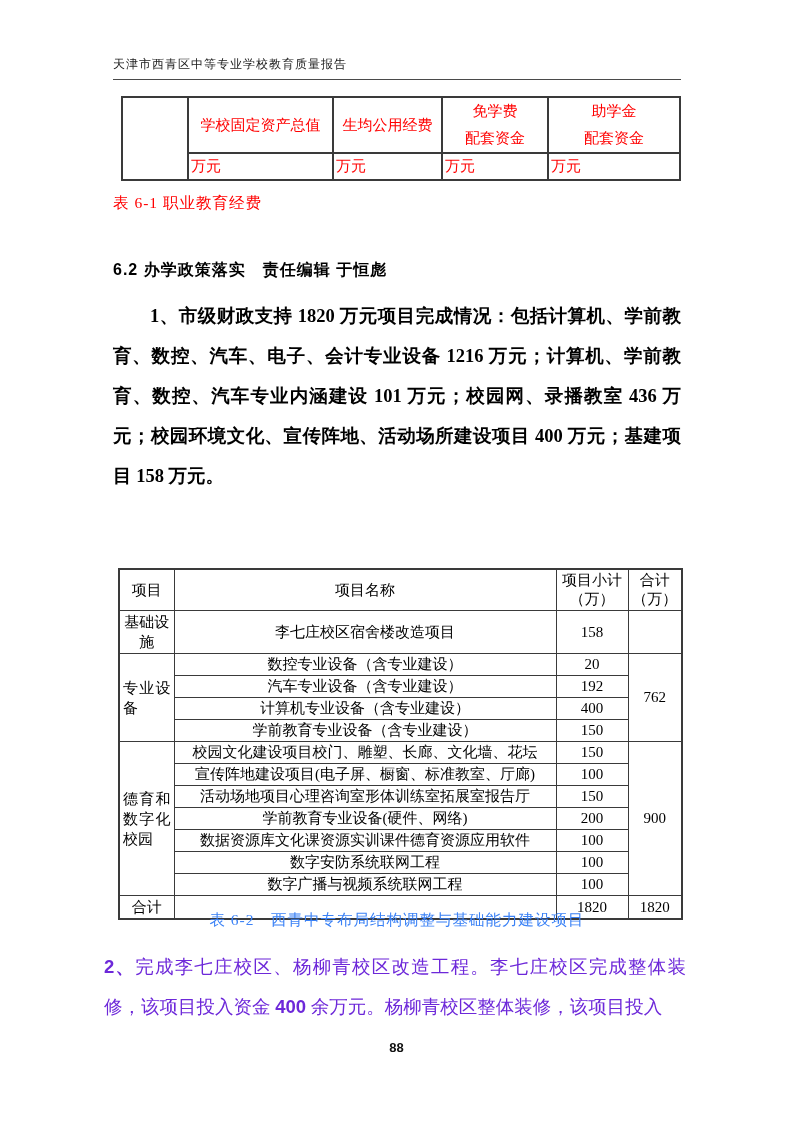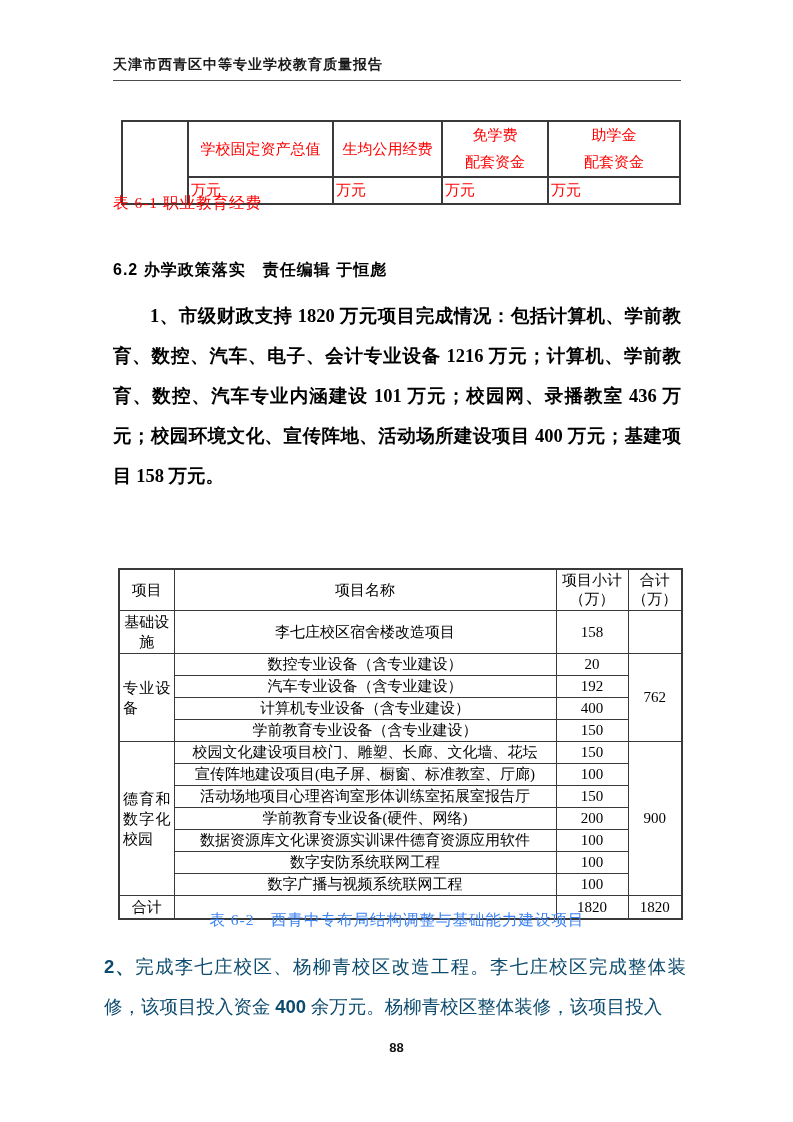--- a/index.html
+++ b/index.html
@@ -8,29 +8,28 @@
     position:relative;
     width:793px; height:1122px;
     background:#ffffff;
     font-family:"Liberation Serif", serif;
     color:#000;
     overflow:hidden;
   }
   
   .doc-header {
     position:absolute; left:113px; top:56px; width:568px;
-    font-size:14px; color:#1a1a1a; letter-spacing:1px;
+    font-size:12px; color:#1a1a1a; letter-spacing:1px;
     padding-bottom:6px;
     border-bottom:1px solid #4a4a4a;
-    font-weight:bold;
   }
   
   .t1 {
     position:absolute; left:121px; top:96px; width:558px;
-    border-collapse:collapse; table-layout:fixed;margin-top:24px;
+    border-collapse:collapse; table-layout:fixed;
   }
   .t1 td {
     border:2px solid #3a3a3a;
     color:#ff0000;
     font-size:15px;
     vertical-align:middle;
   }
   .t1 .hdr { text-align:center; height:54px; line-height:27px; white-space:pre-line; }
   .t1 .unit { text-align:left; height:27px; padding-left:2px; }
   .caption-red {
@@ -72,21 +71,21 @@
     line-height:20px; padding:1px 3px;
   }
   .t2 .group-center { text-align:center; line-height:20px; }
   .caption-black {
     position:absolute; left:113px; top:910px; width:568px;
     text-align:center; color:#3b82f6; font-size:15.5px; letter-spacing:1px;
   }
   .para2 {
     position:absolute; left:104px; top:947px; width:582px;
     font-size:18.5px; line-height:40px;
-    text-align:justify; text-justify:inter-ideograph; color:#0c4a6e;
+    text-align:justify; text-justify:inter-ideograph; color:#6d28d9;
   }
   .para2 .b-num, .para2 .b-prefix {
     font-family:"Liberation Sans", sans-serif; font-weight:bold;
   }
   .page-number {
     position:absolute; left:0; top:1040px; width:793px;
     text-align:center; font-family:"Liberation Sans", sans-serif;
     font-size:13px; font-weight:600; color:#111;
   }
 </style>

